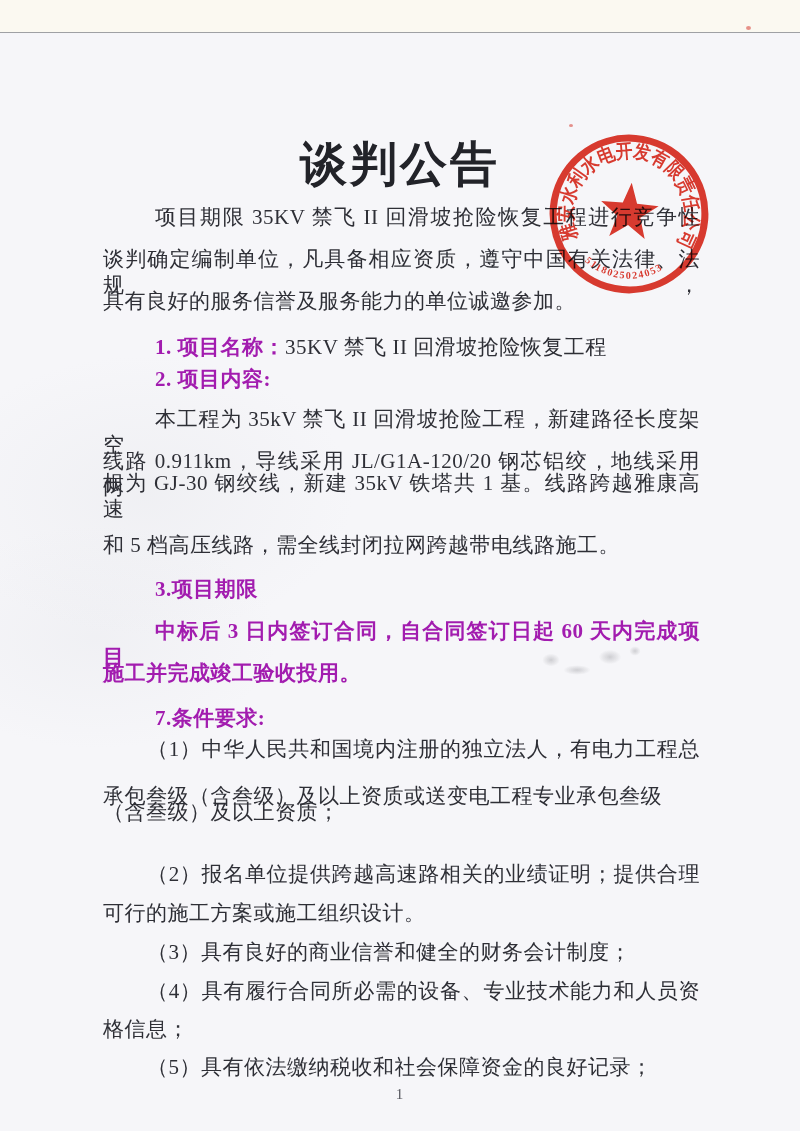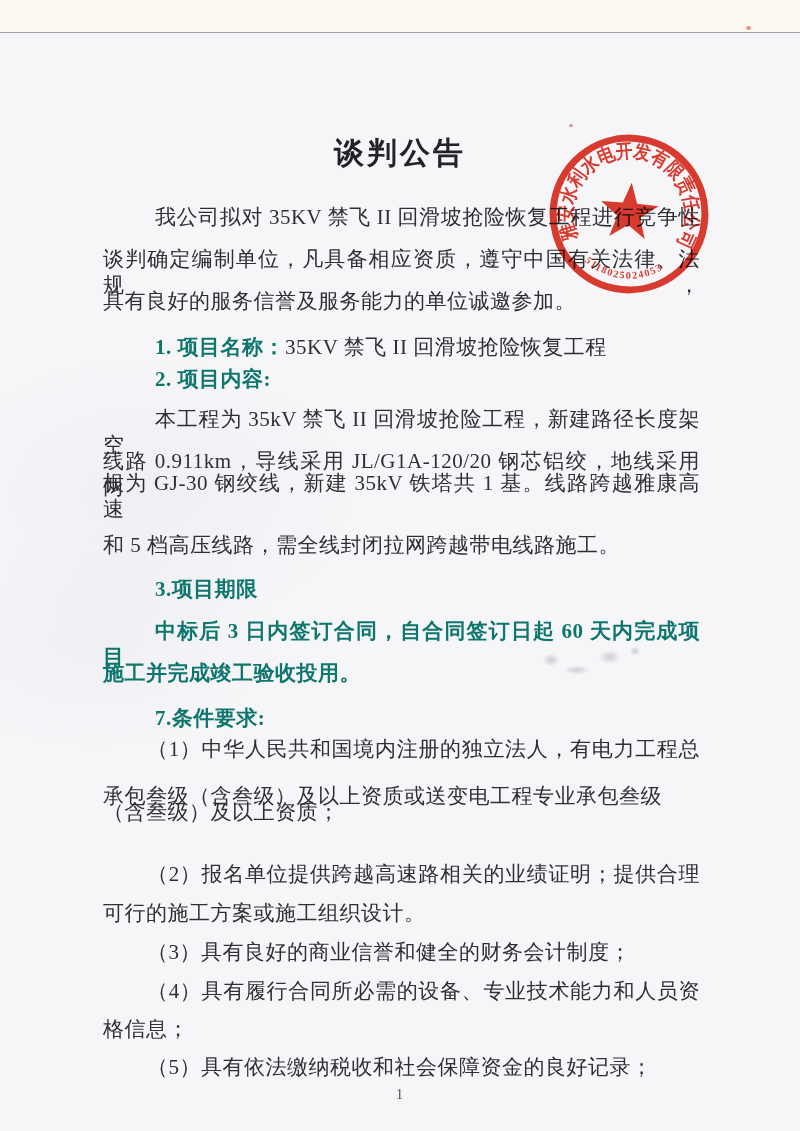--- a/index.html
+++ b/index.html
@@ -21,32 +21,32 @@
   .paper {
     position: absolute; left: 0; top: 34px; width: 800px; height: 1097px;
     background:
       radial-gradient(ellipse 300px 200px at 18% 42%, rgba(210,212,218,0.18), transparent 70%),
       radial-gradient(ellipse 260px 160px at 12% 55%, rgba(205,207,214,0.15), transparent 70%),
       #f6f6f9;
   }
   .doc-title {
     position: absolute; left: 0; top: 133px; width: 800px;
     text-align: center;
-    font-size: 30px; font-weight: bold; letter-spacing: 3px;
+    font-size: 47px; font-weight: bold; letter-spacing: 3px;
     color: #222329;
   }
   .ln {
     position: absolute; left: 103px; width: 597px;
     font-size: 21px; color: #2e2f36; letter-spacing: 0.5px;
     line-height: 26px; white-space: nowrap;
   }
   .fill { white-space: normal; text-align: justify; text-align-last: justify; }
   .ind52 { text-indent: 52px; }
   .ind44 { text-indent: 44px; }
-  .bold { font-weight: bold; color: #0f766e; }
+  .bold { font-weight: bold; color: #a21caf; }
   .ul { text-decoration-thickness: 1.5px; text-underline-offset: 5px; text-decoration-color: #3a3b42; }
   .page-num {
     position: absolute; left: 0; top: 1086px; width: 800px;
     text-align: center; font-size: 15px; color: #56575e; letter-spacing: 1px;
   }
   
   .seal {
     position: absolute; left: 543px; top: 128px; width: 172px; height: 172px;
     transform: rotate(5deg);
     mix-blend-mode: multiply;
@@ -65,21 +65,21 @@
   }
 </style>
 </head>
 <body>
 
 <div class="top-band"></div>
 <div class="paper"></div>
 
 <h1 class="doc-title">谈判公告</h1>
 
-<div class="ln fill ind52" style="top:204px"><span>我公司拟对 </span><span class="ul">35KV 禁飞 II 回滑坡抢险恢复工程</span><span>进行竞争性</span></div>
+<div class="ln fill ind52" style="top:204px"><span>项目期限 </span><span class="ul">35KV 禁飞 II 回滑坡抢险恢复工程</span><span>进行竞争性</span></div>
 <div class="ln fill" style="top:246px">谈判确定编制单位，凡具备相应资质，遵守中国有关法律、法规，</div>
 <div class="ln" style="top:288px">具有良好的服务信誉及服务能力的单位诚邀参加。</div>
 
 <div class="ln ind52" style="top:334px"><span class="bold">1. 项目名称：</span><span class="ul">35KV 禁飞 II 回滑坡抢险恢复工程</span></div>
 
 <div class="ln bold ind52" style="top:366px">2. 项目内容:</div>
 <div class="ln fill ind52" style="top:406px">本工程为 35kV 禁飞 II 回滑坡抢险工程，新建路径长度架空</div>
 <div class="ln fill" style="top:448px">线路 0.911km，导线采用 JL/G1A-120/20 钢芯铝绞，地线采用两</div>
 <div class="ln fill" style="top:470px">根为 GJ-30 钢绞线，新建 35kV 铁塔共 1 基。线路跨越雅康高速</div>
 <div class="ln" style="top:532px">和 5 档高压线路，需全线封闭拉网跨越带电线路施工。</div>

